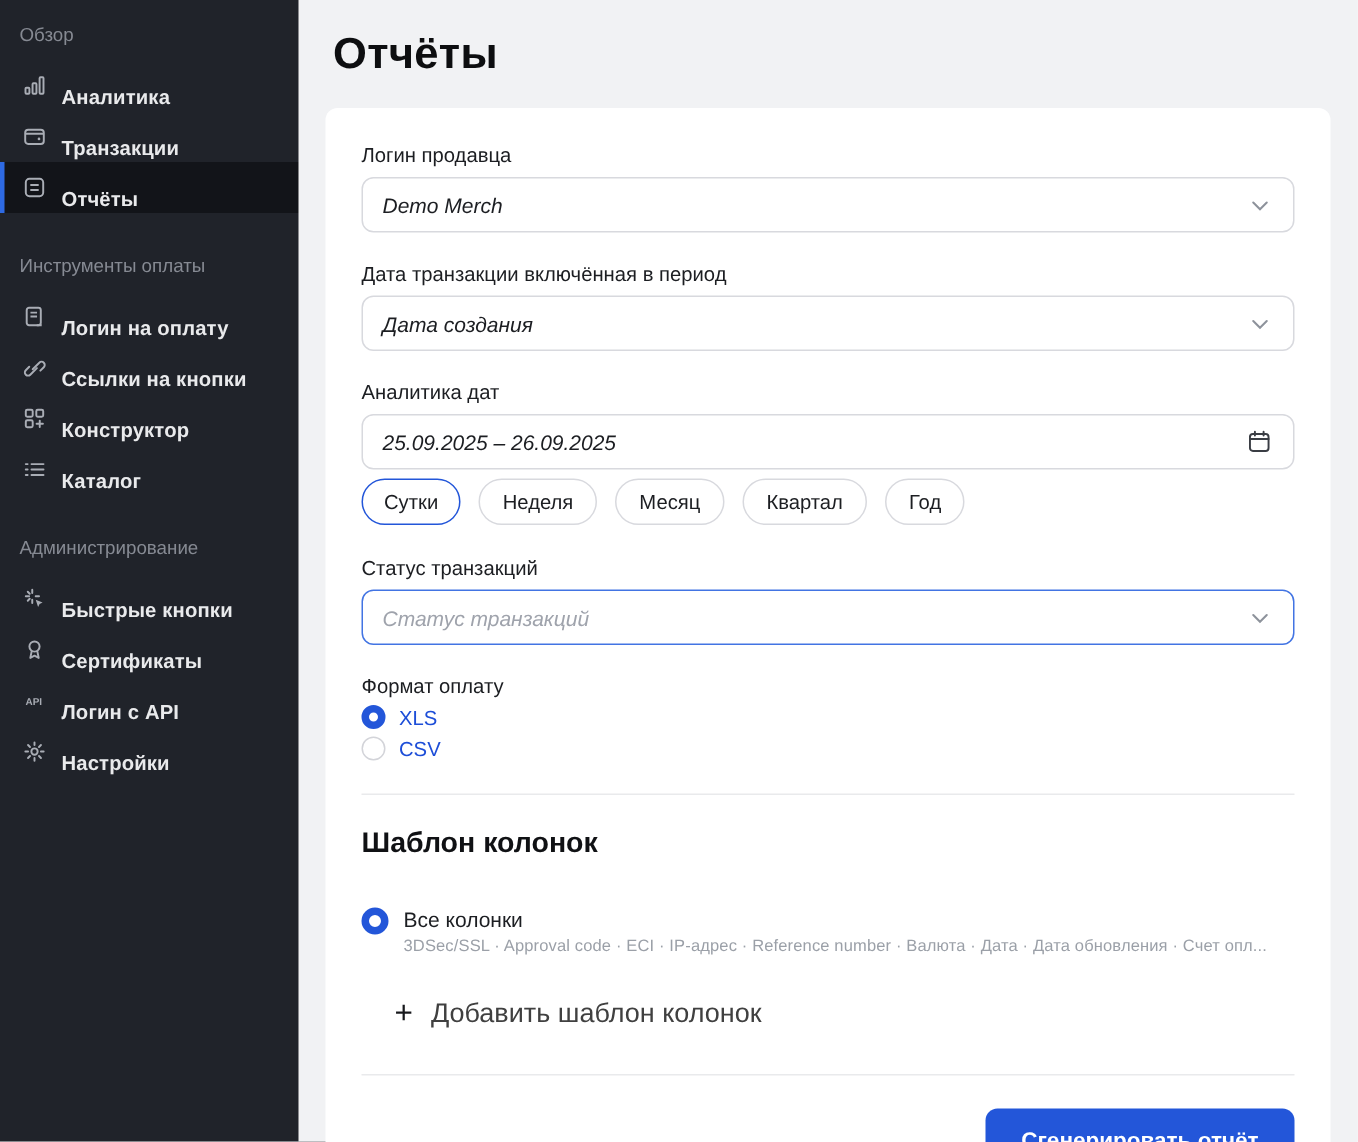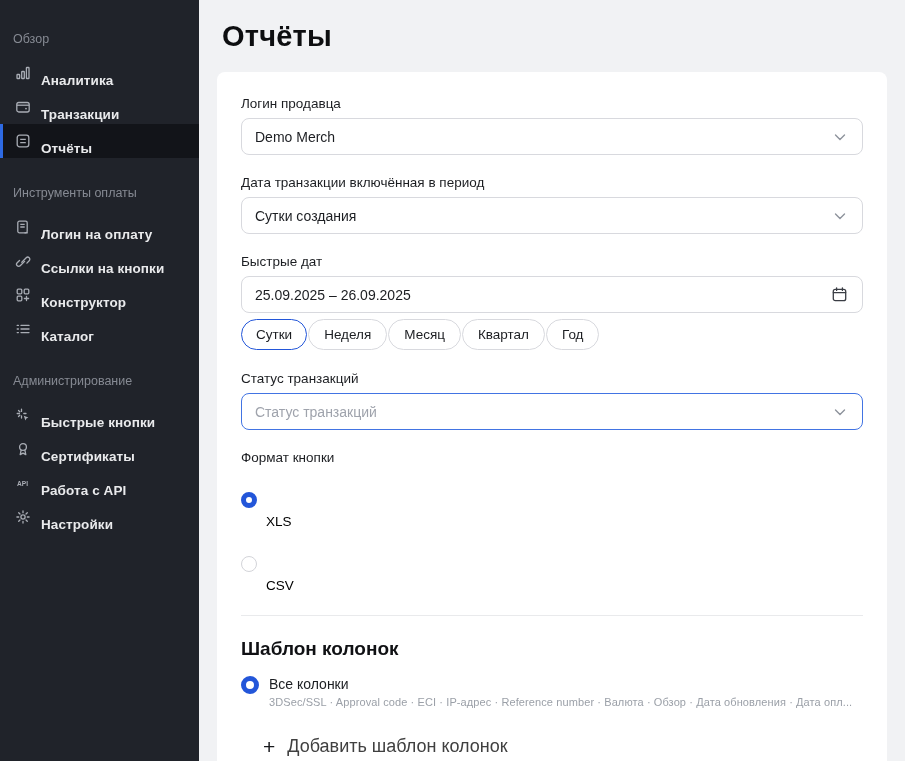--- a/index.html
+++ b/index.html
@@ -1,21 +1,21 @@
 <!DOCTYPE html>
 <html><head>
 <meta charset="utf-8">
 <style>
   * { margin:0; padding:0; box-sizing:border-box; }
   html,body { width:905px; height:761px; overflow:hidden;
     font-family:"Liberation Sans", sans-serif; background:#f1f2f4; }
 
   
   .sidebar { position:absolute; left:0; top:0; width:237px; height:761px;
-    background:#20232a; padding-top:32px; }
+    background:#20232a; padding-top:16px; }
   .section-label { color:#868a93; font-size:12.5px; padding:0 14px 10px 13px; }
   .nav-section { margin-top:28px; }
   .nav-section:first-child { margin-top:0; }
   .nav-item { height:34px; display:flex; align-items:center; gap:10px;
     padding-left:14px; cursor:pointer; color:#e9eaec; }
   .nav-item .label { font-size:13.5px; font-weight:600; letter-spacing:.1px;margin-top:14px; }
   .nav-item .ic { width:17px; height:17px; display:flex; align-items:center;
     justify-content:center; color:#a9adb5; flex:none; }
   .nav-item.active { background:#121419; border-left:3px solid #2e6ae3;
     padding-left:11px; }
@@ -25,42 +25,42 @@
     background:#f1f2f4; padding:0 18px; }
   .page-title { font-size:29px; font-weight:700; color:#0d0e10;
     margin:20px 0 0 5px; letter-spacing:.2px; }
   .card { background:#ffffff; border-radius:8px; margin-top:19px;
     padding:24px; height:700px; }
 
   .field { margin-bottom:20px; }
   .field-label { display:block; font-size:13.5px; color:#1c1e22; margin-bottom:7px; }
   .input { position:relative; height:37px; border:1px solid #d8d9de; border-radius:8px;
     display:flex; align-items:center; padding:0 40px 0 13px; background:#fff;
-    cursor:pointer; }
+    cursor:pointer;font-style:italic; }
   .input .value { font-size:14px; color:#1c1e22; }
   .input .placeholder { font-size:14px; color:#9fa3ac; }
   .input.focused { border:1px solid #4274e3; }
   .input .right-ic { position:absolute; right:13px; top:50%; transform:translateY(-50%);
     width:18px; height:18px; color:#8e939c; display:flex; }
 
-  .pills { display:flex; gap:1px; margin:6px 0 21px; }
+  .pills { display:flex; gap:12px; margin:6px 0 21px; }
   .pill { height:31px; padding:0 15px; display:flex; align-items:center;
     border:1px solid #d8d9de; border-radius:16px; font-size:13.5px; color:#1c1e22;
     background:#fff; cursor:pointer; }
   .pill.active { border:1.6px solid #2356d9; padding:0 14px; }
 
   .radio-row { display:flex; align-items:center; gap:9px; margin-top:5px; cursor:pointer; }
   .radio { width:16px; height:16px; border-radius:50%; flex:none; background:#fff;
     border:1px solid #d3d4d9; }
   .radio.checked { border:5px solid #2356d9; }
-  .radio-label { font-size:13.5px; color:#000000;margin-top:44px; }
+  .radio-label { font-size:13.5px; color:#1d4ed8; }
 
   .divider { height:1px; background:#e9eaec; margin:22px 0; }
 
-  .section-heading { font-size:19px; font-weight:700; color:#101114; margin:0 0 16px; }
+  .section-heading { font-size:19px; font-weight:700; color:#101114; margin:0 0 31px; }
   .tmpl-row { display:flex; gap:10px; cursor:pointer; }
   .radio.big { width:18px; height:18px; }
   .radio.big.checked { border:5.5px solid #2356d9; }
   .tmpl-title { font-size:14px; color:#1c1e22; }
   .tmpl-desc { font-size:11px; color:#9ba0a8; margin-top:4px; letter-spacing:.1px; }
 
   .add-template { display:flex; align-items:center; gap:12px; margin:28px 0 0 22px;
     cursor:pointer; }
   .add-template .plus { font-size:21px; font-weight:400; color:#17181c; line-height:18px; }
   .add-template .txt { font-size:18px; font-weight:400; color:#404040; }
@@ -169,21 +169,21 @@
         </svg>
       </span>
       <span class="label">Сертификаты</span>
     </div>
     <div class="nav-item">
       <span class="ic">
         <svg width="18" height="16" viewBox="0 0 18 16">
           <text x="9" y="11" text-anchor="middle" font-size="7" font-weight="700" fill="currentColor" font-family="Liberation Sans, sans-serif">API</text>
         </svg>
       </span>
-      <span class="label">Работа с API</span>
+      <span class="label">Логин с API</span>
     </div>
     <div class="nav-item">
       <span class="ic">
         <svg width="16" height="16" viewBox="0 0 16 16" fill="none" stroke="currentColor" stroke-width="1.3" stroke-linecap="round">
           <circle cx="8" cy="8" r="2.1"></circle>
             <path d="M8 1.9v1.8M8 12.3v1.8M1.9 8h1.8M12.3 8h1.8M3.7 3.7l1.3 1.3M11 11l1.3 1.3M12.3 3.7L11 5M5 11l-1.3 1.3"></path>
         </svg>
       </span>
       <span class="label">Настройки</span>
     </div>
@@ -203,31 +203,31 @@
           <svg width="18" height="18" viewBox="0 0 18 18" fill="none" stroke="currentColor" stroke-width="1.4" stroke-linecap="round">
               <path d="M4.5 7l4.5 4.5L13.5 7"></path>
             </svg>
         </span>
       </div>
     </div>
 
     <div class="field">
       <label class="field-label">Дата транзакции включённая в период</label>
       <div class="input">
-        <span class="value">Сутки создания</span>
+        <span class="value">Дата создания</span>
         <span class="right-ic">
           <svg width="18" height="18" viewBox="0 0 18 18" fill="none" stroke="currentColor" stroke-width="1.4" stroke-linecap="round">
               <path d="M4.5 7l4.5 4.5L13.5 7"></path>
             </svg>
         </span>
       </div>
     </div>
 
     <div class="field" style="margin-bottom:6px;">
-      <label class="field-label">Быстрые дат</label>
+      <label class="field-label">Аналитика дат</label>
       <div class="input">
         <span class="value">25.09.2025 – 26.09.2025</span>
         <span class="right-ic" style="color:#3a3d44;">
           <svg width="17" height="17" viewBox="0 0 17 17" fill="none" stroke="currentColor" stroke-width="1.3" stroke-linecap="round">
               <rect x="2.3" y="3.3" width="12.4" height="11.4" rx="2"></rect>
               <path d="M2.3 6.6h12.4M5.6 1.8v2.6M11.4 1.8v2.6"></path>
             </svg>
         </span>
       </div>
     </div>
@@ -246,40 +246,40 @@
         <span class="placeholder">Статус транзакций</span>
         <span class="right-ic">
           <svg width="18" height="18" viewBox="0 0 18 18" fill="none" stroke="currentColor" stroke-width="1.4" stroke-linecap="round">
               <path d="M4.5 7l4.5 4.5L13.5 7"></path>
             </svg>
         </span>
       </div>
     </div>
 
     <div class="field" style="margin-bottom:0;">
-      <label class="field-label" style="margin-bottom:2px;">Формат кнопки</label>
+      <label class="field-label" style="margin-bottom:2px;">Формат оплату</label>
       <div class="radio-row">
         <span class="radio checked"></span>
         <span class="radio-label">XLS</span>
       </div>
       <div class="radio-row">
         <span class="radio"></span>
         <span class="radio-label">CSV</span>
       </div>
     </div>
 
     <div class="divider"></div>
 
     <h2 class="section-heading">Шаблон колонок</h2>
 
     <div class="tmpl-row">
       <span class="radio big checked"></span>
       <div>
         <div class="tmpl-title">Все колонки</div>
-        <div class="tmpl-desc">3DSec/SSL · Approval code · ECI · IP-адрес · Reference number · Валюта · Обзор · Дата обновления · Дата опл...</div>
+        <div class="tmpl-desc">3DSec/SSL · Approval code · ECI · IP-адрес · Reference number · Валюта · Дата · Дата обновления · Счет опл...</div>
       </div>
     </div>
 
     <div class="add-template">
       <span class="plus">+</span>
       <span class="txt">Добавить шаблон колонок</span>
     </div>
 
     <div class="divider" style="margin-top:30px;"></div>
 

